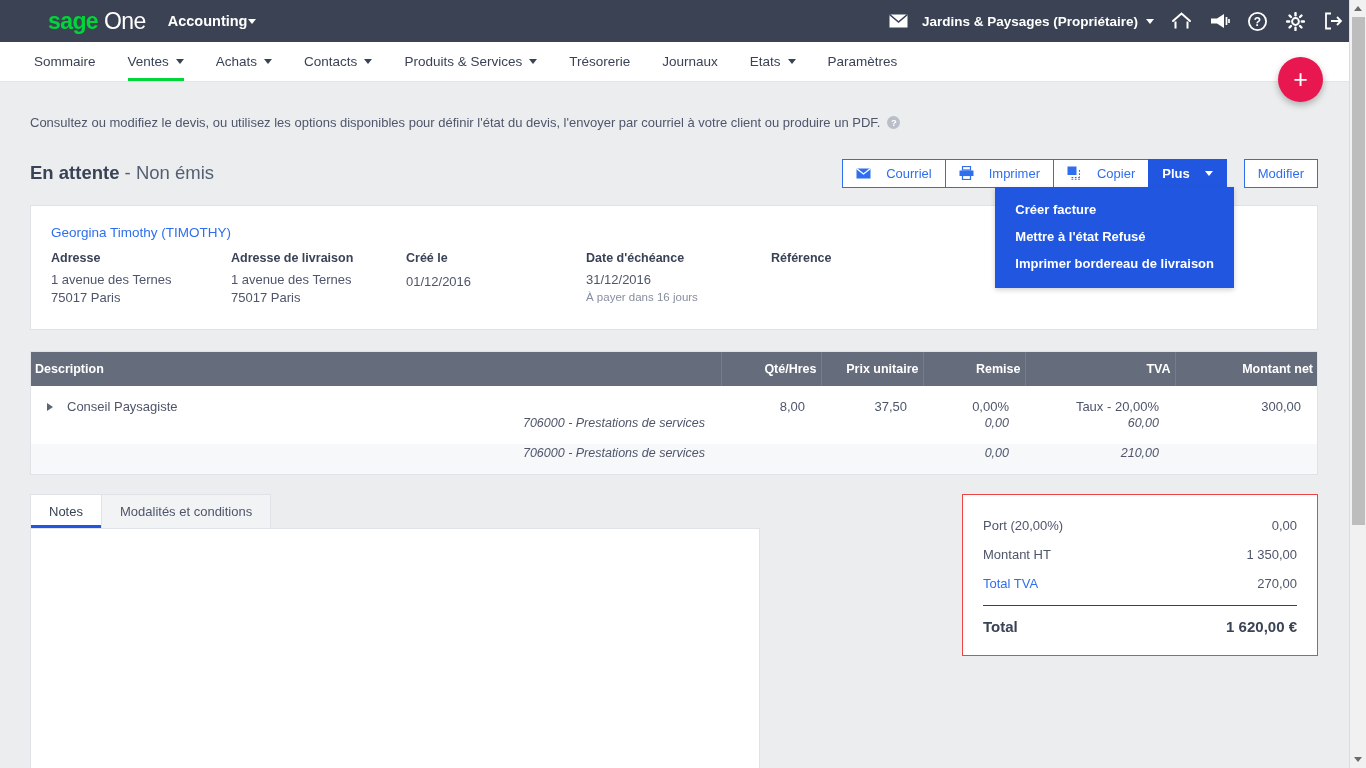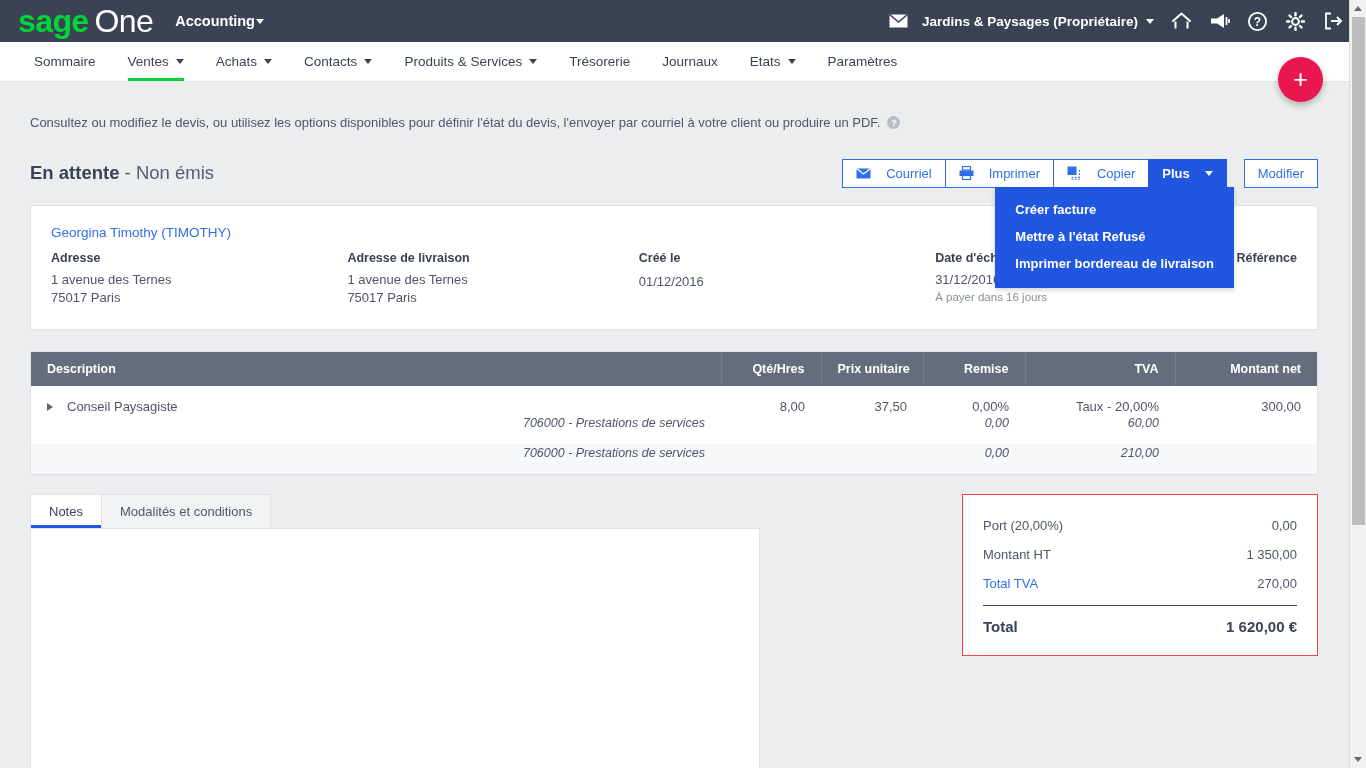--- a/index.html
+++ b/index.html
@@ -12,21 +12,21 @@
   }
   #viewport { position: relative; width: 1366px; height: 768px; }
 
   
   .topbar {
     height: 42px; background: #3b4253;
     display: flex; align-items: center;
     padding: 0 14px 0 18px;
     position: relative;
   }
-  .logo { display: flex; align-items: baseline; font-size: 32px; letter-spacing: -0.6px; }
+  .logo { display: flex; align-items: baseline; font-size: 23px; letter-spacing: -0.6px; margin-left: 30px; }
   .logo .sage { color: #00d639; font-weight: 700; }
   .logo .one { color: #ffffff; font-weight: 400; margin-left: 6px; }
   .app-switch {
     margin-left: 22px; color: #ffffff; font-size: 14.5px; font-weight: 700;
     display: flex; align-items: center; gap: 1px; cursor: pointer;
   }
   .caret-d {
     width: 0; height: 0; border-left: 4.5px solid transparent;
     border-right: 4.5px solid transparent; border-top: 5px solid #ffffff;
   }
@@ -125,32 +125,32 @@
 
   
   .card {
     background: #fff; border: 1px solid #dfe2e6;
     margin-top: 17px; padding: 17px 20px 21px 20px;
   }
   .cust-link {
     color: #2f6fed; font-size: 13.5px; font-weight: 400; cursor: pointer;
     display: inline-block; margin-bottom: 11px;
   }
-  .info-grid { display: flex; justify-content: space-between; }
+  .info-grid { display: flex; }
   .info-col { min-width: 0; }
   .info-label { font-size: 12.5px; font-weight: 700; color: #3a4256; margin-bottom: 6px; }
   .info-val { font-size: 13px; color: #4f566b; line-height: 1.42; }
   .info-sub { font-size: 11.5px; color: #868e9e; margin-top: 2px; }
 
   
   .lines { margin-top: 21px; border: 1px solid #dfe2e6; background: #fff; }
   table.lt { width: 100%; border-collapse: collapse; table-layout: fixed; }
   table.lt thead th {
     background: #656c7c; color: #ffffff; font-size: 12.5px; font-weight: 700;
-    padding: 10px 16px; text-align: right; border-right: 1px solid #757c8b;
+    padding: 10px 4px; text-align: right; border-right: 1px solid #757c8b;
     white-space: nowrap;
   }
   table.lt thead th:first-child { text-align: left; }
   table.lt thead th:last-child { border-right: none; }
   table.lt tbody td {
     font-size: 13px; color: #4f566b; padding: 13px 16px 0 16px;
     text-align: right; vertical-align: top;
   }
   table.lt tbody tr.alt td { background: #f7f8fa; }
   table.lt tbody tr.sub td { padding: 2px 16px 14px 16px; font-style: italic; font-size: 12.5px; }

